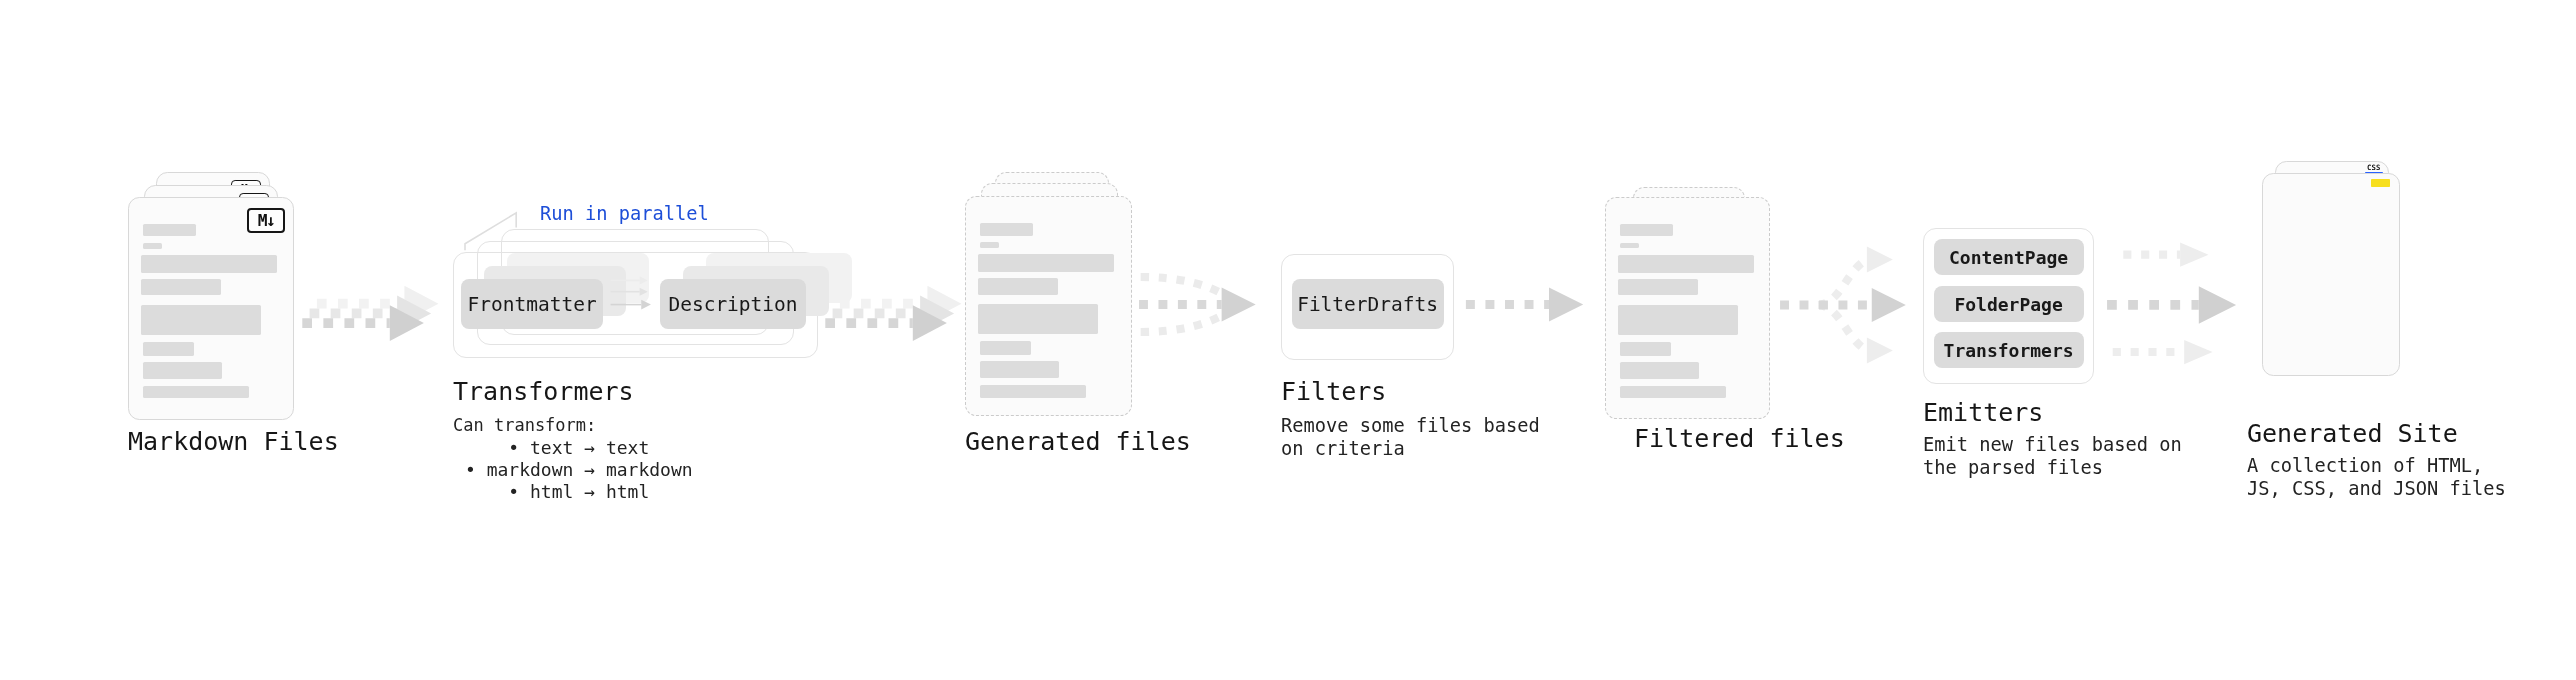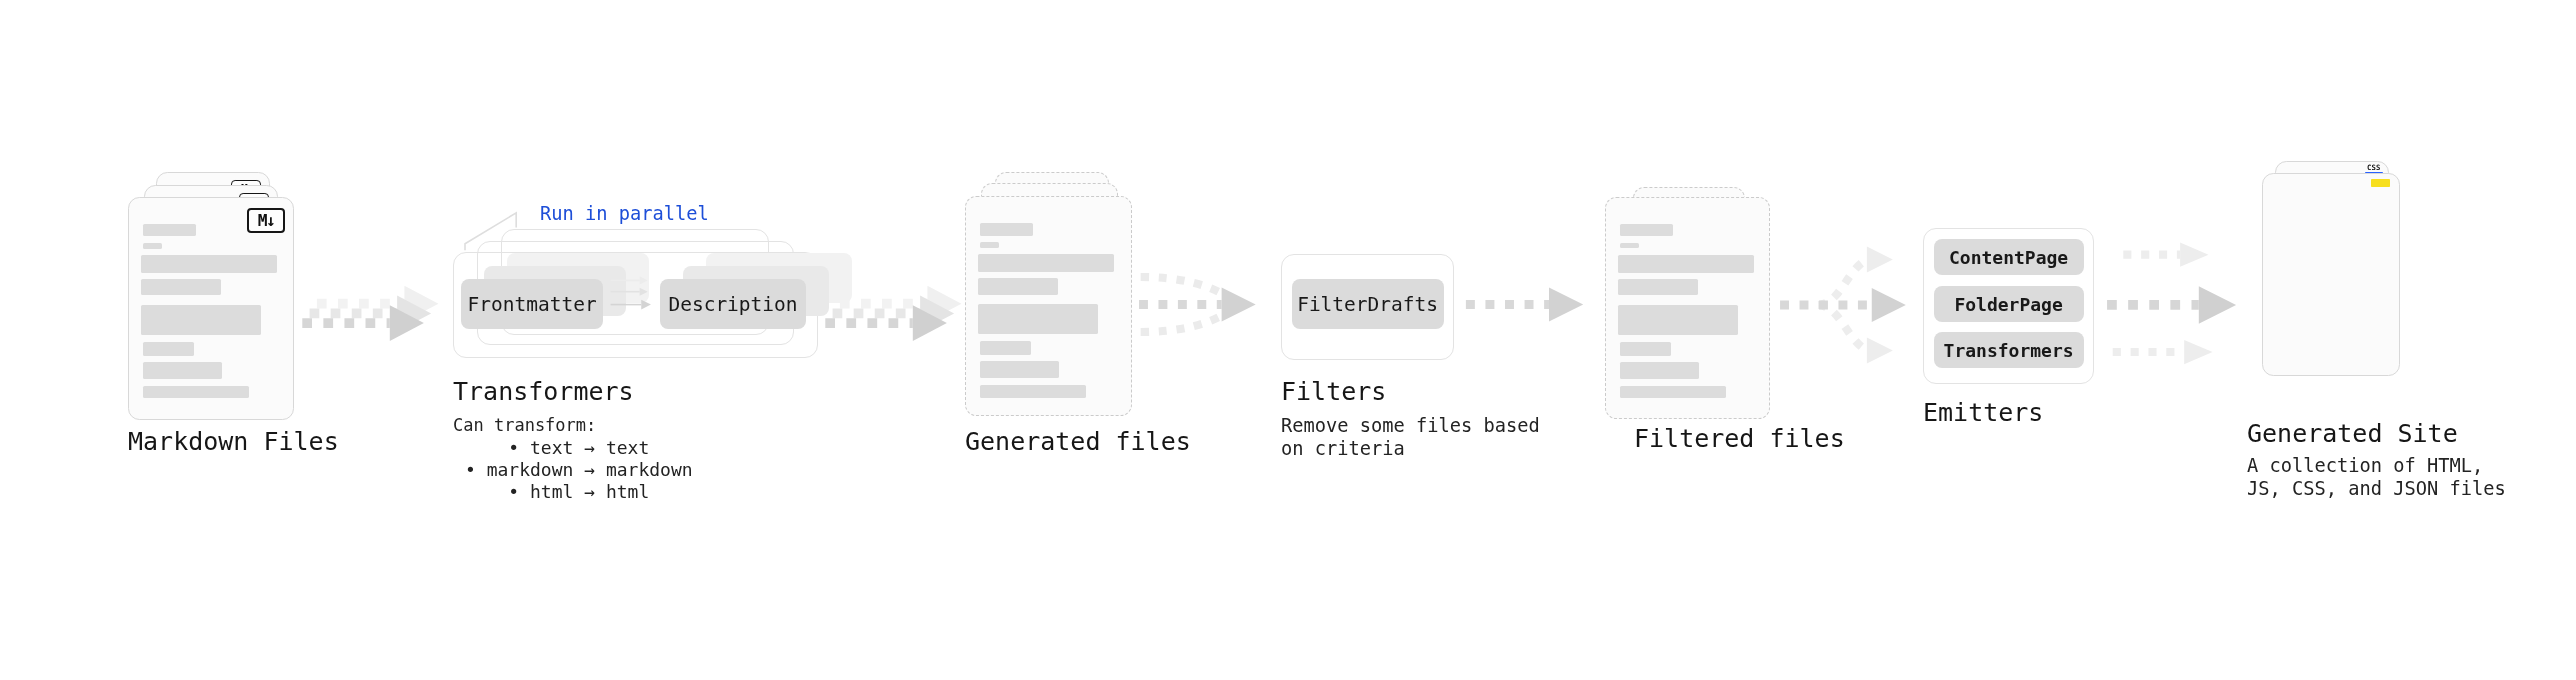--- a/index.html
+++ b/index.html
@@ -213,20 +213,24 @@
     <polygon points="118,59 118,101 160,80" fill="#d2d2d2"></polygon>
   </svg>
 
   <div class="abs" style="left:1923px;top:228px;width:171px;height:156px;">
     <div class="frame filled" style="left:0;top:0;width:171px;height:156px;"></div>
     <div class="pill emit" style="left:10.6px;top:11.4px;width:150px;height:36px;">ContentPage</div>
     <div class="pill emit" style="left:10.6px;top:58px;width:150px;height:36px;">FolderPage</div>
     <div class="pill emit" style="left:10.6px;top:104px;width:150px;height:36px;">Transformers</div>
   </div>
   <div class="node-title" style="left:1923px;top:398px;">Emitters</div>
+  <div class="node-sub" style="left:1923px;top:433px;">
+    <div>Emit new files based on</div>
+    <div>the parsed files</div>
+  </div>
 
   <svg class="abs" style="left:2103px;top:240px;" width="138" height="134" viewBox="0 0 170 165">
     <g>
         <line x1="25" y1="18" x2="95" y2="18" stroke="#ededed" stroke-width="10" stroke-dasharray="10 12"></line>
         <polygon points="95,3 95,33 130,18" fill="#ededed"></polygon>
       </g>
     <g>
         <line x1="5" y1="80" x2="118" y2="80" stroke="#d6d6d6" stroke-width="12" stroke-dasharray="12 14"></line>
         <polygon points="118,57 118,103 164,80" fill="#d0d0d0"></polygon>
       </g>

